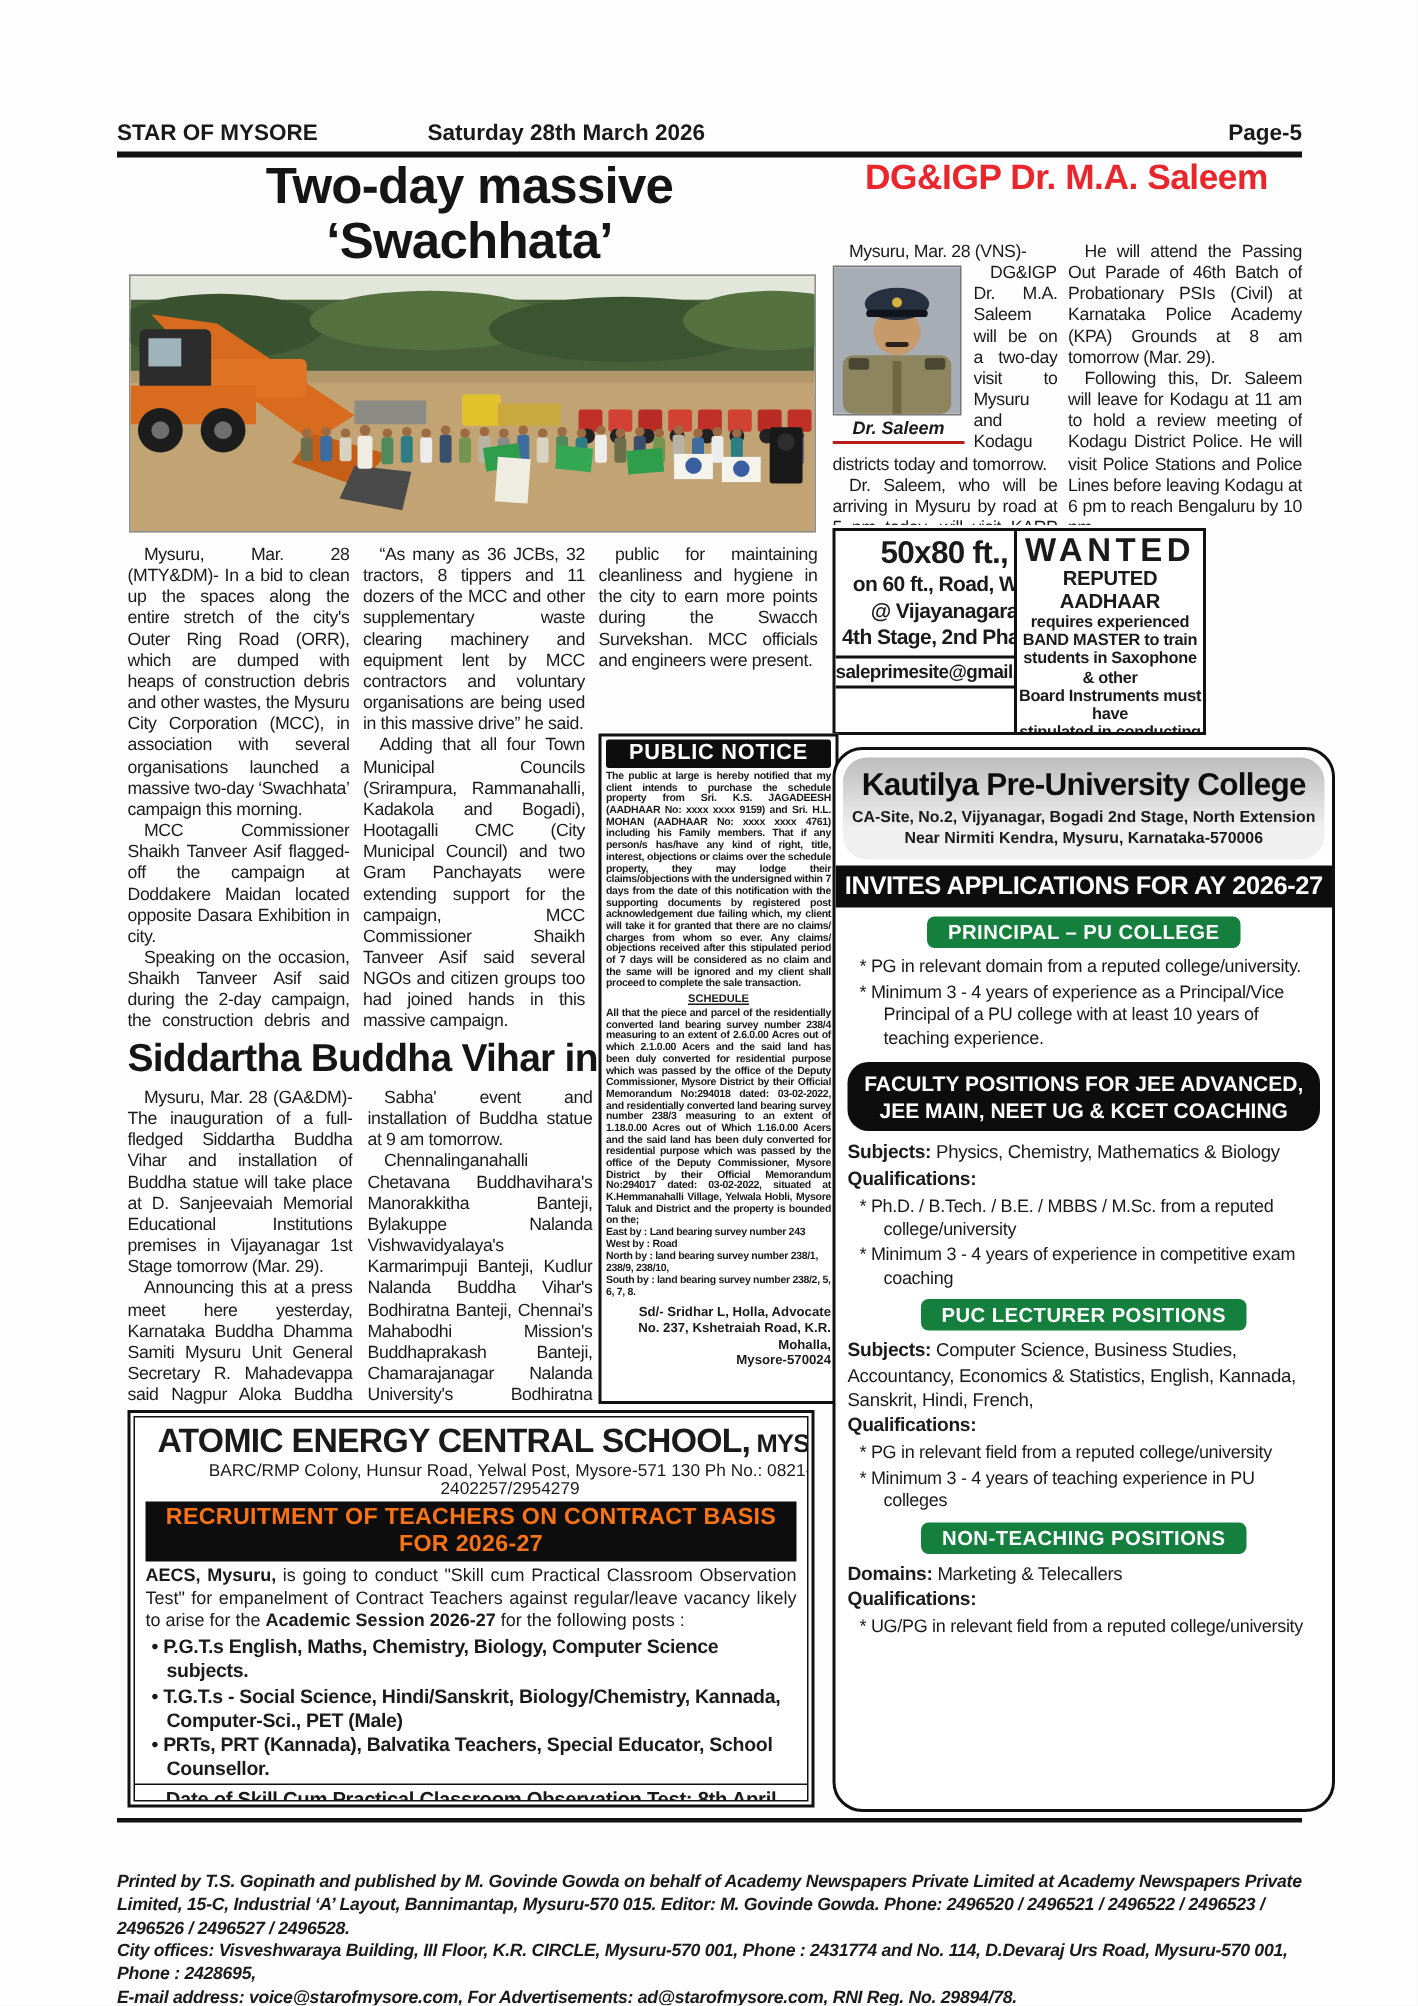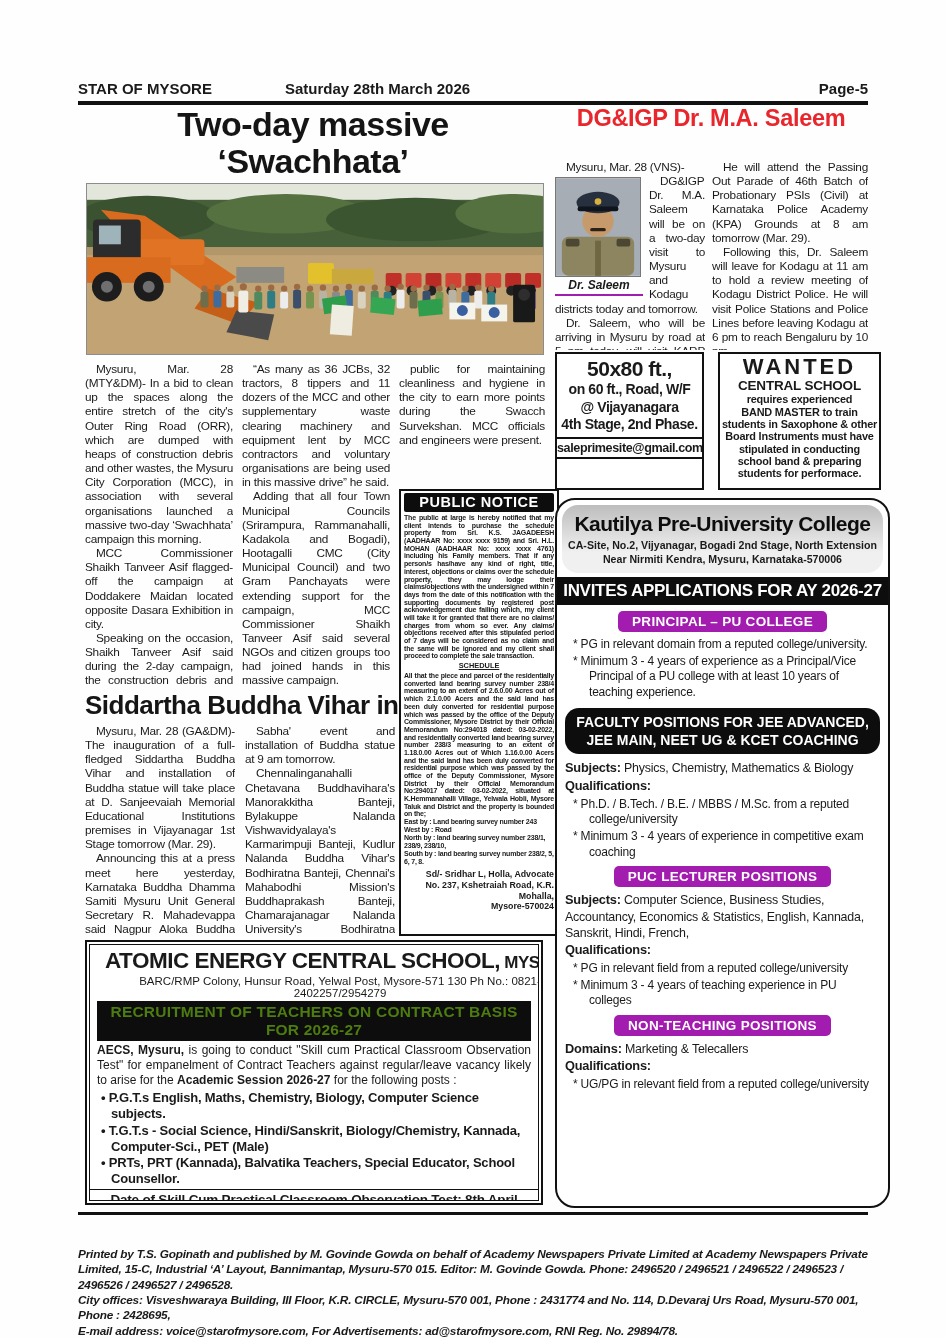--- a/index.html
+++ b/index.html
@@ -30,63 +30,63 @@
   .sid-headline{position:absolute;left:85px;top:690px;width:460px;font-weight:bold;font-size:26px;letter-spacing:-0.5px;color:#151515}
   .s1{left:85px;top:724px;width:150px;height:212px}
   .s2{left:245px;top:724px;width:150px;height:212px}
 
   
   .dg-headline{position:absolute;left:553px;top:106px;width:316px;text-align:center;color:#e8262b;font-weight:bold;font-size:23.5px;line-height:1.1;letter-spacing:-0.3px}
   .d1{left:555px;top:160px;width:150px;height:190px}
   .d2{left:712px;top:160px;width:156px;height:190px}
   .saleem-fig{float:left;width:88px;margin:3px 6px 2px 0}
   .saleem-fig svg{display:block;width:86px;height:100px;border:1px solid #777}
-  .saleem-cap{font-weight:bold;font-style:italic;font-size:12px;text-align:center;border-bottom:2px solid #a21caf;padding:1px 0 2px}
+  .saleem-cap{font-weight:bold;font-style:italic;font-size:12px;text-align:center;border-bottom:2px solid #b91c1c;padding:1px 0 2px}
 
   
   .muda{position:absolute;left:555px;top:352px;width:149px;height:138px;border:2px solid #111;background:#fff;overflow:hidden}
   .muda-title{font-size:16.5px;font-weight:bold;text-align:center;letter-spacing:-0.6px;padding:2px 0;border-bottom:2px solid #111}
   .muda-size{font-size:21px;font-weight:bold;text-align:center;margin-top:3px;letter-spacing:-0.5px}
   .muda-line{font-size:14px;font-weight:bold;text-align:center;letter-spacing:-0.4px;line-height:1.25}
   .muda-email{font-size:12.6px;font-weight:bold;text-align:center;border-top:2px solid #111;border-bottom:2px solid #111;padding:2px 0;margin-top:3px;letter-spacing:-0.4px}
 
   
-  .wanted{position:absolute;left:718px;top:352px;width:163px;height:138px;border:2px solid #111;background:#fff;overflow:hidden}
+  .wanted{position:absolute;left:676px;top:352px;width:128px;height:138px;border:2px solid #111;background:#fff;overflow:hidden}
   .wanted-title{font-size:22px;font-weight:bold;text-align:center;letter-spacing:3px;line-height:1.05;padding-top:1px}
   .wanted-line{font-size:10.9px;font-weight:bold;text-align:center;line-height:1.13;letter-spacing:-0.2px}
 
   
   .pnotice{position:absolute;left:399px;top:489px;width:160px;height:447px;border:2px solid #111;background:#fff;padding:2px 3px;overflow:hidden}
   .pn-title{background:#0d0d0d;color:#fff;font-weight:bold;text-align:center;font-size:14.5px;letter-spacing:0.5px;padding:1px 0 2px;border-radius:2px}
   .pn-body{font-size:7px;font-weight:bold;line-height:1.1;text-align:justify;letter-spacing:-0.2px;margin-top:2px}
   .pn-head{font-size:7.4px;font-weight:bold;text-align:center;text-decoration:underline;margin-top:1px}
   .pn-b{font-size:7px;font-weight:bold;line-height:1.15;letter-spacing:-0.2px}
   .pn-sig{font-size:8.8px;font-weight:bold;text-align:right;line-height:1.2;margin-top:3px}
 
   
   .kaut{position:absolute;left:555px;top:498px;width:335px;height:710px;border:2.5px solid #111;border-radius:20px;background:#fff;overflow:hidden;padding:0 0 4px}
   .k-top{background:linear-gradient(180deg,#bdbdbd,#f0f0f0 70%);border-radius:16px;margin:5px 5px 4px;padding:7px 4px 6px;text-align:center}
   .k-name{font-size:21px;font-weight:bold;letter-spacing:-0.5px;color:#0d0d0d}
   .k-addr{font-size:10.6px;font-weight:bold;line-height:1.3;margin-top:3px}
   .k-banner{background:#0d0d0d;color:#fff;font-weight:bold;text-align:center;font-size:17px;letter-spacing:-0.3px;padding:4px 0;margin:2px 0 4px}
-  .k-pill{background:#a21caf;color:#fff;font-weight:bold;text-align:left;border-radius:5px;padding:3px 14px;margin:6px auto 5px;width:max-content;font-size:13.5px;letter-spacing:0.3px}
+  .k-pill{background:#15803d;color:#fff;font-weight:bold;text-align:left;border-radius:5px;padding:3px 14px;margin:6px auto 5px;width:max-content;font-size:13.5px;letter-spacing:0.3px}
   .k-round{background:#0d0d0d;color:#fff;font-weight:bold;text-align:center;font-size:14px;border-radius:14px;padding:5px 6px;margin:8px 8px 6px;line-height:1.3}
   .k-bullet{padding-left:24px;text-indent:-16px;font-size:12px;margin:2px 8px;line-height:1.28;letter-spacing:-0.2px}
   .k-line{font-size:12.4px;margin:1px 8px;line-height:1.3;letter-spacing:-0.2px}
   .k-line b{font-size:12.8px}
 
   
   .aecs{position:absolute;left:85px;top:940px;width:458px;height:265px;border:2px solid #111;padding:2px;background:#fff}
   .aecs-inner{border:1px solid #111;width:100%;height:100%;padding:3px 7px;overflow:hidden}
   .aecs-head{display:flex;align-items:center;gap:8px}
   .aecs-head-text{flex:1;text-align:center}
   .aecs-name{font-size:22.5px;font-weight:bold;letter-spacing:-0.5px;white-space:nowrap}
   .aecs-name .city{font-size:17px}
   .aecs-addr{font-size:11.5px;margin-top:1px}
-  .aecs-banner{background:#0d0d0d;color:#4d7c0f;font-weight:bold;text-align:center;font-size:15.5px;letter-spacing:0.2px;padding:2px 0;margin:2px 0}
+  .aecs-banner{background:#0d0d0d;color:#f97316;font-weight:bold;text-align:center;font-size:15.5px;letter-spacing:0.2px;padding:2px 0;margin:2px 0}
   .aecs-intro{font-size:12px;line-height:1.25;text-align:justify;margin:1px 0 2px}
   .aecs-post{font-size:13px;font-weight:bold;line-height:1.22;letter-spacing:-0.2px;margin:1px 0;padding-left:14px;text-indent:-10px}
   .aecs-divider{border-top:1.5px solid #111;margin:2px -7px}
   .aecs-date{font-size:13.5px;font-weight:bold;text-align:center;margin-top:2px;letter-spacing:-0.2px}
 
   
   .pfooter{position:absolute;left:78px;top:1247px;width:790px;font-size:11.8px;font-weight:bold;font-style:italic;line-height:1.3;letter-spacing:-0.2px}
 </style>
 </head>
 <body>
@@ -274,21 +274,21 @@
     <div class="muda-size">50x80 ft.,</div>
     <div class="muda-line">on 60 ft., Road, W/F</div>
     <div class="muda-line">@ Vijayanagara</div>
     <div class="muda-line">4th Stage, 2nd Phase.</div>
     <div class="muda-email">saleprimesite@gmail.com</div>
 
   </div>
 
   <div class="wanted">
     <div class="wanted-title">WANTED</div>
-    <div class="wanted-line" style="font-size:13.5px">CENTRAL SCHOOL</div>
+    <div class="wanted-line" style="font-size:13.5px">REPUTED AADHAAR</div>
     <div class="wanted-line">requires experienced</div>
     <div class="wanted-line">BAND MASTER to train</div>
     <div class="wanted-line">students in Saxophone &amp; other</div>
     <div class="wanted-line">Board Instruments must have</div>
     <div class="wanted-line">stipulated in conducting</div>
     <div class="wanted-line">school band &amp; preparing</div>
     <div class="wanted-line">students for performace.</div>
 
   </div>
 

